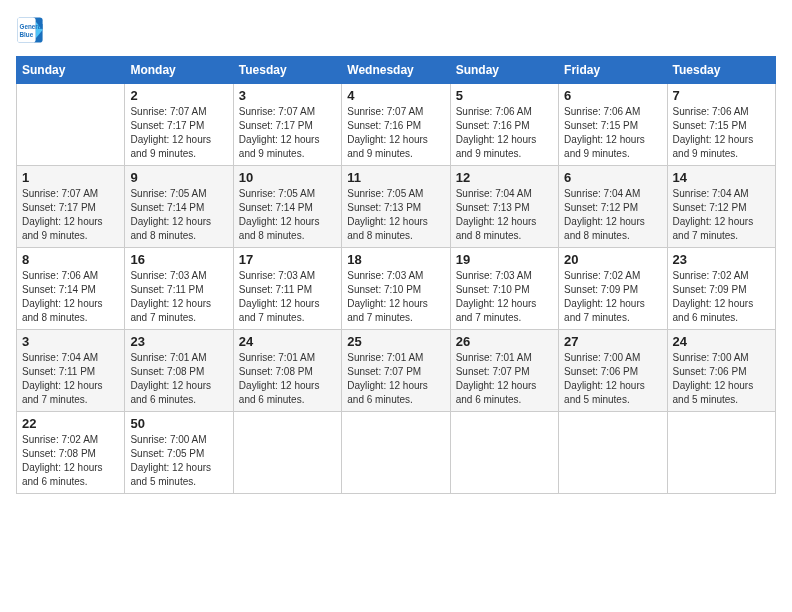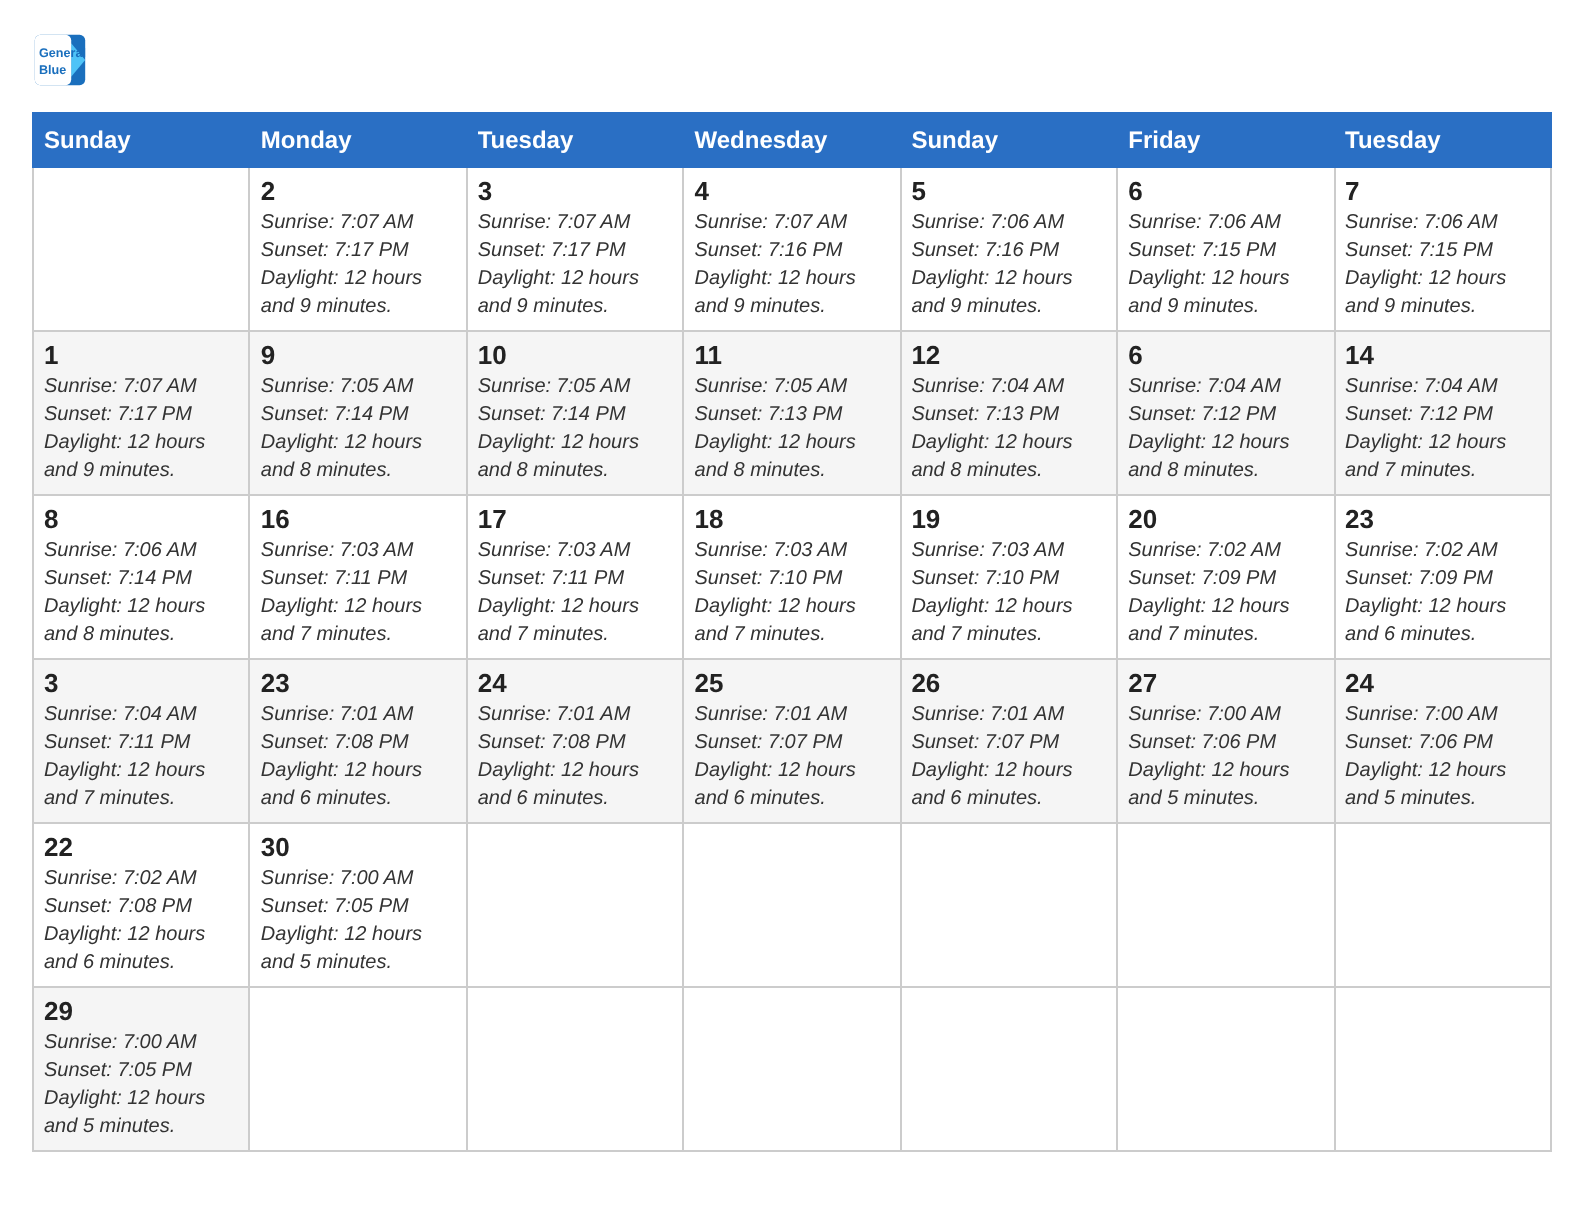--- a/index.html
+++ b/index.html
@@ -71,21 +71,20 @@
       font-size: 13px;
       font-weight: bold;
       color: #222;
       display: block;
       margin-bottom: 2px;
     }
     .day-info {
       font-size: 10px;
       color: #333;
       line-height: 1.4;
-      font-style: italic;
     }
     .empty-cell {
       background: #fff !important;
       border: 1px solid #ccc;
     }
   </style>
 </head>
 <body>
 
 <div class="top-row">
@@ -345,43 +344,27 @@
       <tr>
         <td>
         <span class="day-number">22</span>
         <div class="day-info">
           <span>Sunrise: 7:02 AM</span><br>
           <span>Sunset: 7:08 PM</span><br>
           <span>Daylight: 12 hours and 6 minutes.</span>
         </div>
       </td>
         <td>
-        <span class="day-number">30</span>
+        <span class="day-number">50</span>
         <div class="day-info">
           <span>Sunrise: 7:00 AM</span><br>
           <span>Sunset: 7:05 PM</span><br>
           <span>Daylight: 12 hours and 5 minutes.</span>
         </div>
       </td>
-        <td class="empty-cell"></td>
-        <td class="empty-cell"></td>
-        <td class="empty-cell"></td>
-        <td class="empty-cell"></td>
-        <td class="empty-cell"></td>
-      </tr>
-      <tr>
-        <td>
-        <span class="day-number">29</span>
-        <div class="day-info">
-          <span>Sunrise: 7:00 AM</span><br>
-          <span>Sunset: 7:05 PM</span><br>
-          <span>Daylight: 12 hours and 5 minutes.</span>
-        </div>
-      </td>
-        <td class="empty-cell"></td>
         <td class="empty-cell"></td>
         <td class="empty-cell"></td>
         <td class="empty-cell"></td>
         <td class="empty-cell"></td>
         <td class="empty-cell"></td>
       </tr>
     </tbody>
 </table>
 
 </body></html>

